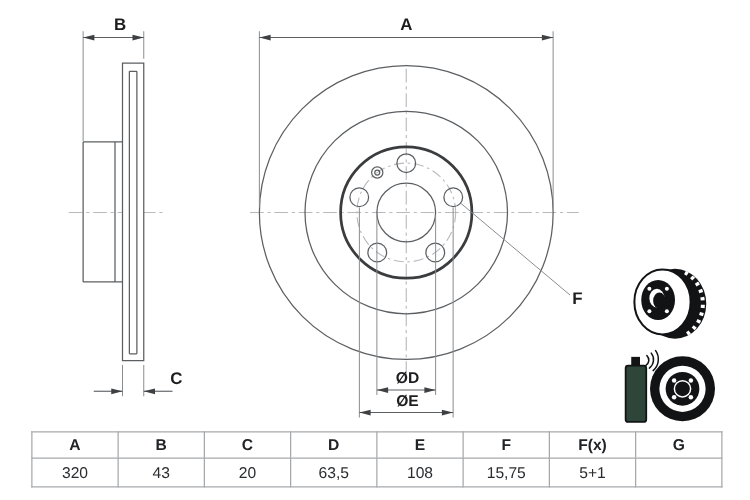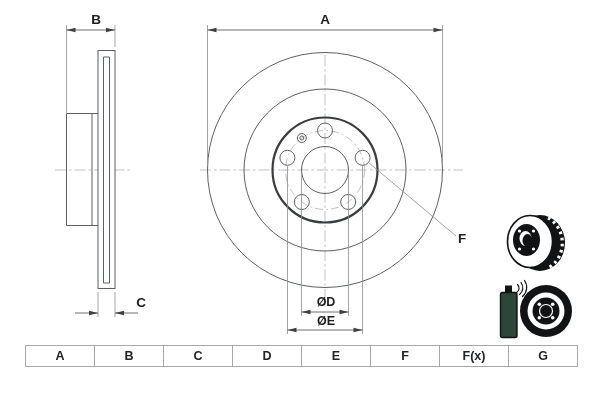--- a/index.html
+++ b/index.html
@@ -139,15 +139,25 @@
         <tr>
       <th>A</th>
       <th>B</th>
       <th>C</th>
       <th>D</th>
       <th>E</th>
       <th>F</th>
       <th>F(x)</th>
       <th>G</th>
     </tr>
+    <tr>
+      <td>320</td>
+      <td>43</td>
+      <td>20</td>
+      <td>63,5</td>
+      <td>108</td>
+      <td>15,75</td>
+      <td>5+1</td>
+      <td></td>
+    </tr>
   </tbody>
     </table>
 </div>
 
 </body></html>

